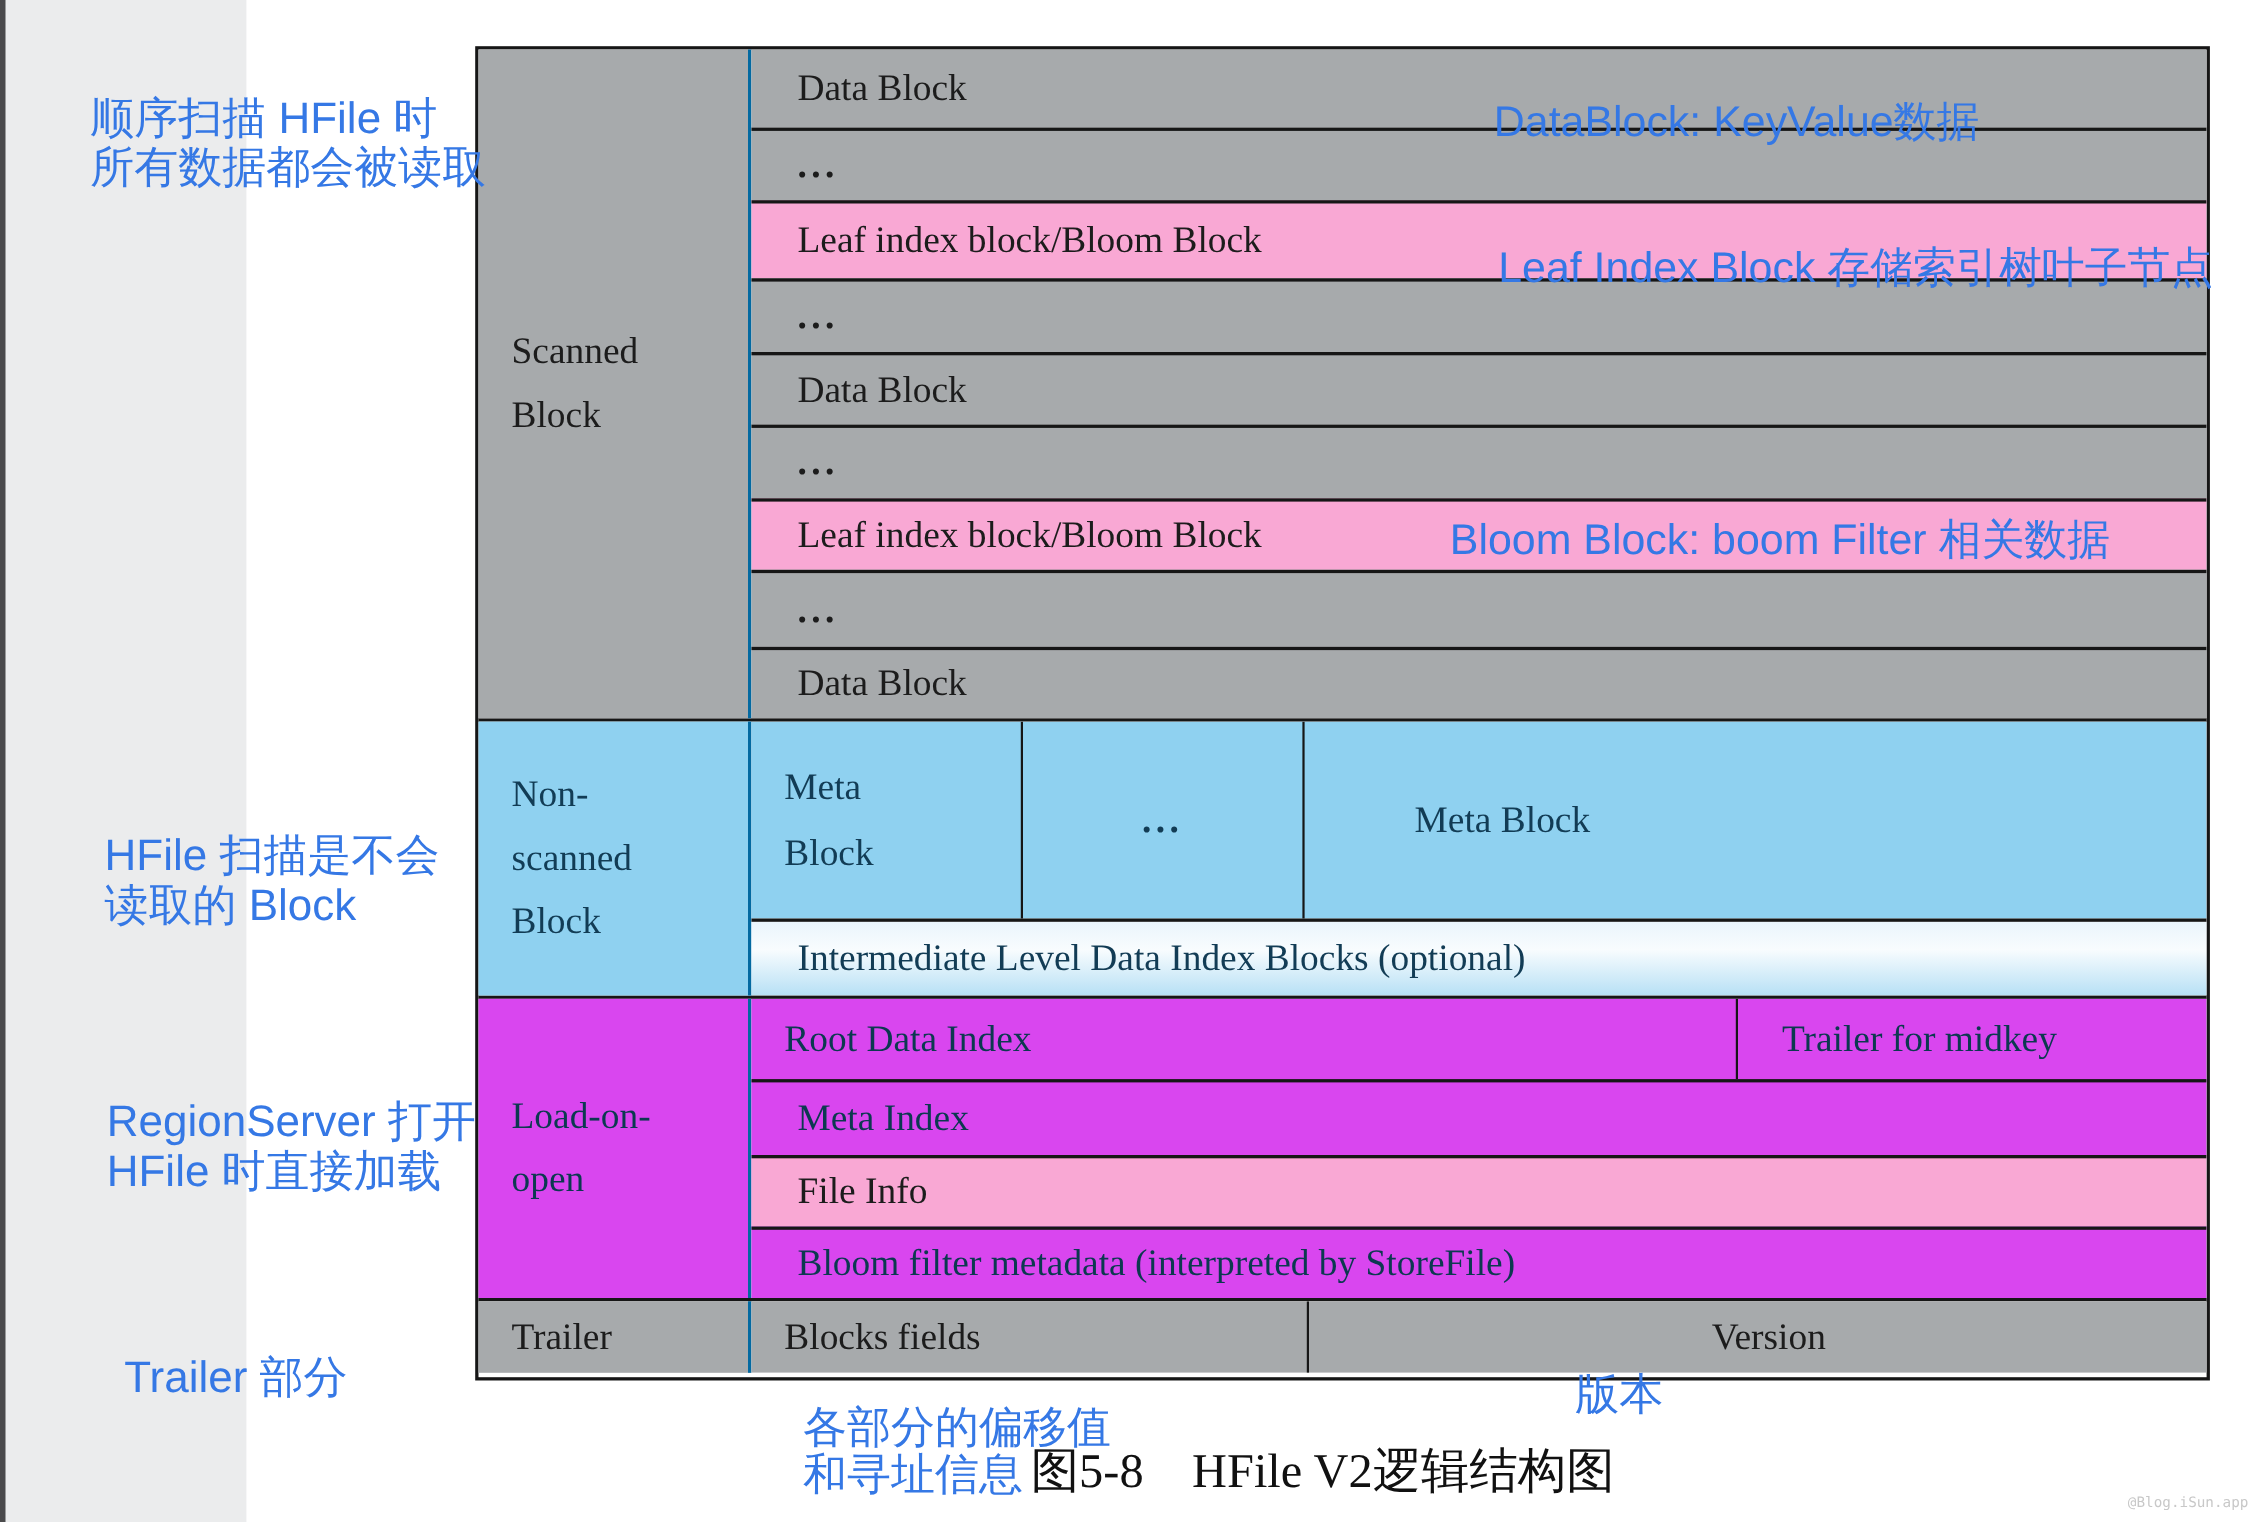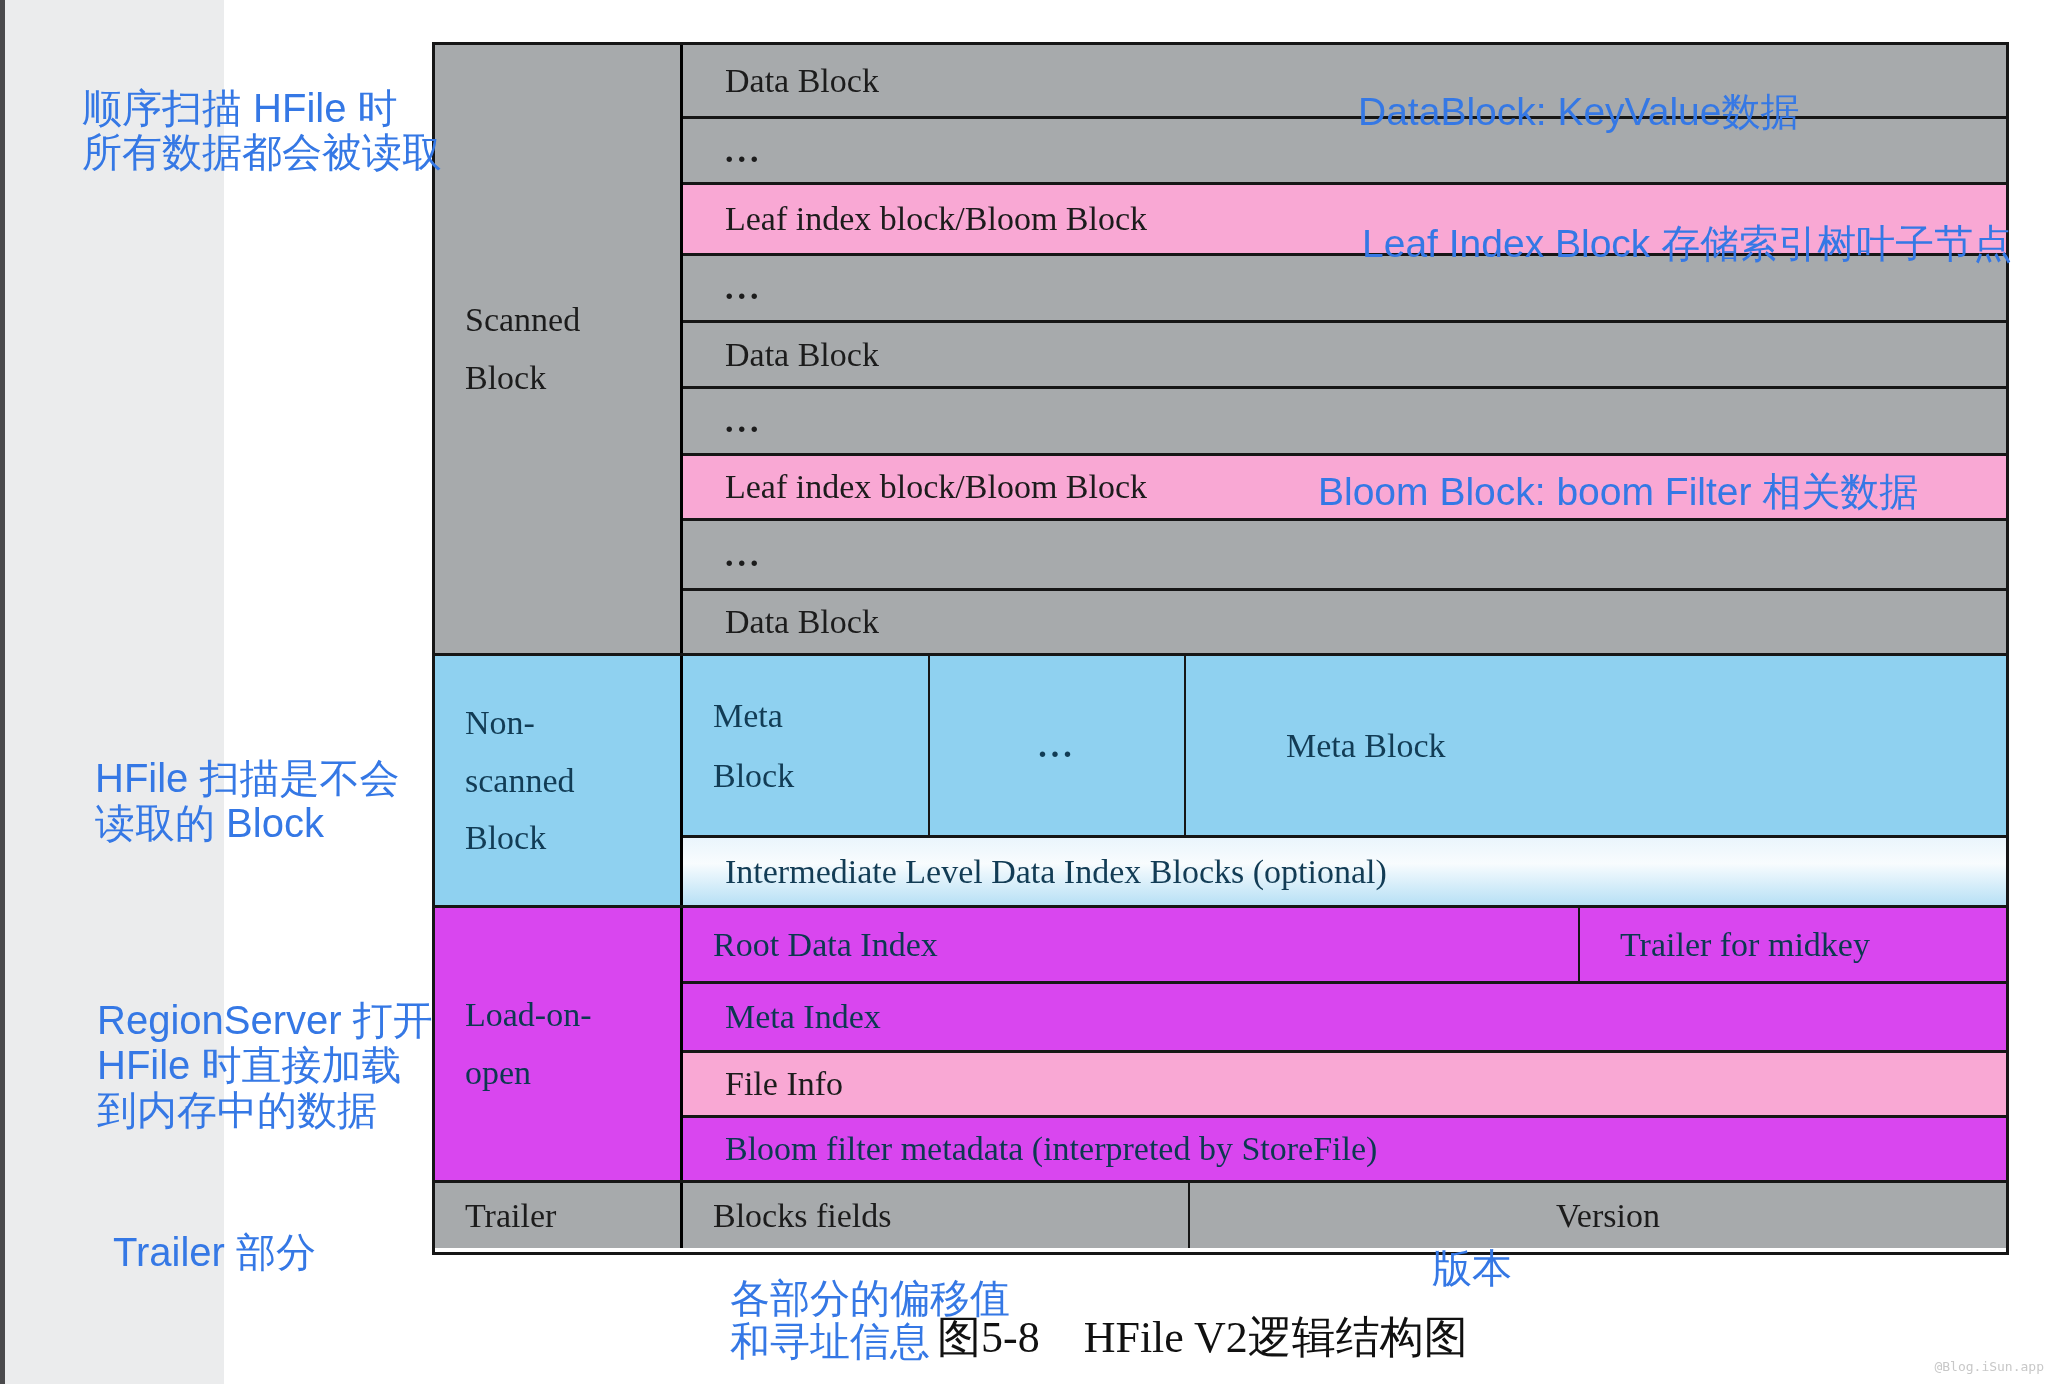--- a/index.html
+++ b/index.html
@@ -27,21 +27,21 @@
     color:#1c1c1c;
   }
   .section{display:flex;width:100%;box-sizing:border-box;}
   .section + .section{border-top:3px solid #161616;}
   .sec-scanned{height:608px;}
   .sec-nonscanned{height:252px;}
   .sec-load{height:275px;}
   .sec-trailer{flex:1;display:flex;height:68px;}
   .label-col{
     flex:0 0 248px;width:248px;
-    border-right:3px solid #000000;
+    border-right:3px solid #0369a1;
     box-sizing:border-box;
     display:flex;flex-direction:column;justify-content:center;
     padding-left:30px;line-height:1.7;
   }
   .content-col{flex:1;display:flex;flex-direction:column;overflow:hidden;}
   .row{
     box-sizing:border-box;display:flex;align-items:center;
     padding-left:42px;flex:0 0 auto;
   }
   .row + .row{border-top:3px solid #161616;}
@@ -220,21 +220,20 @@
 </div>
 
 <div class="ann" style="left:95px;top:756px;line-height:45px;">
   <div>HFile 扫描是不会</div>
   <div>读取的 Block</div>
 </div>
 
 <div class="ann" style="left:97px;top:998px;line-height:45px;">
   <div>RegionServer 打开</div>
   <div>HFile 时直接加载</div>
-  <div>到内存中的数据</div>
 </div>
 
 <div class="ann" style="left:113px;top:1230px;">
   <div>Trailer 部分</div>
 </div>
 
 <div class="ann" style="left:730px;top:1277px;line-height:43px;">
   <div>各部分的偏移值</div>
   <div>和寻址信息</div>
 </div>

